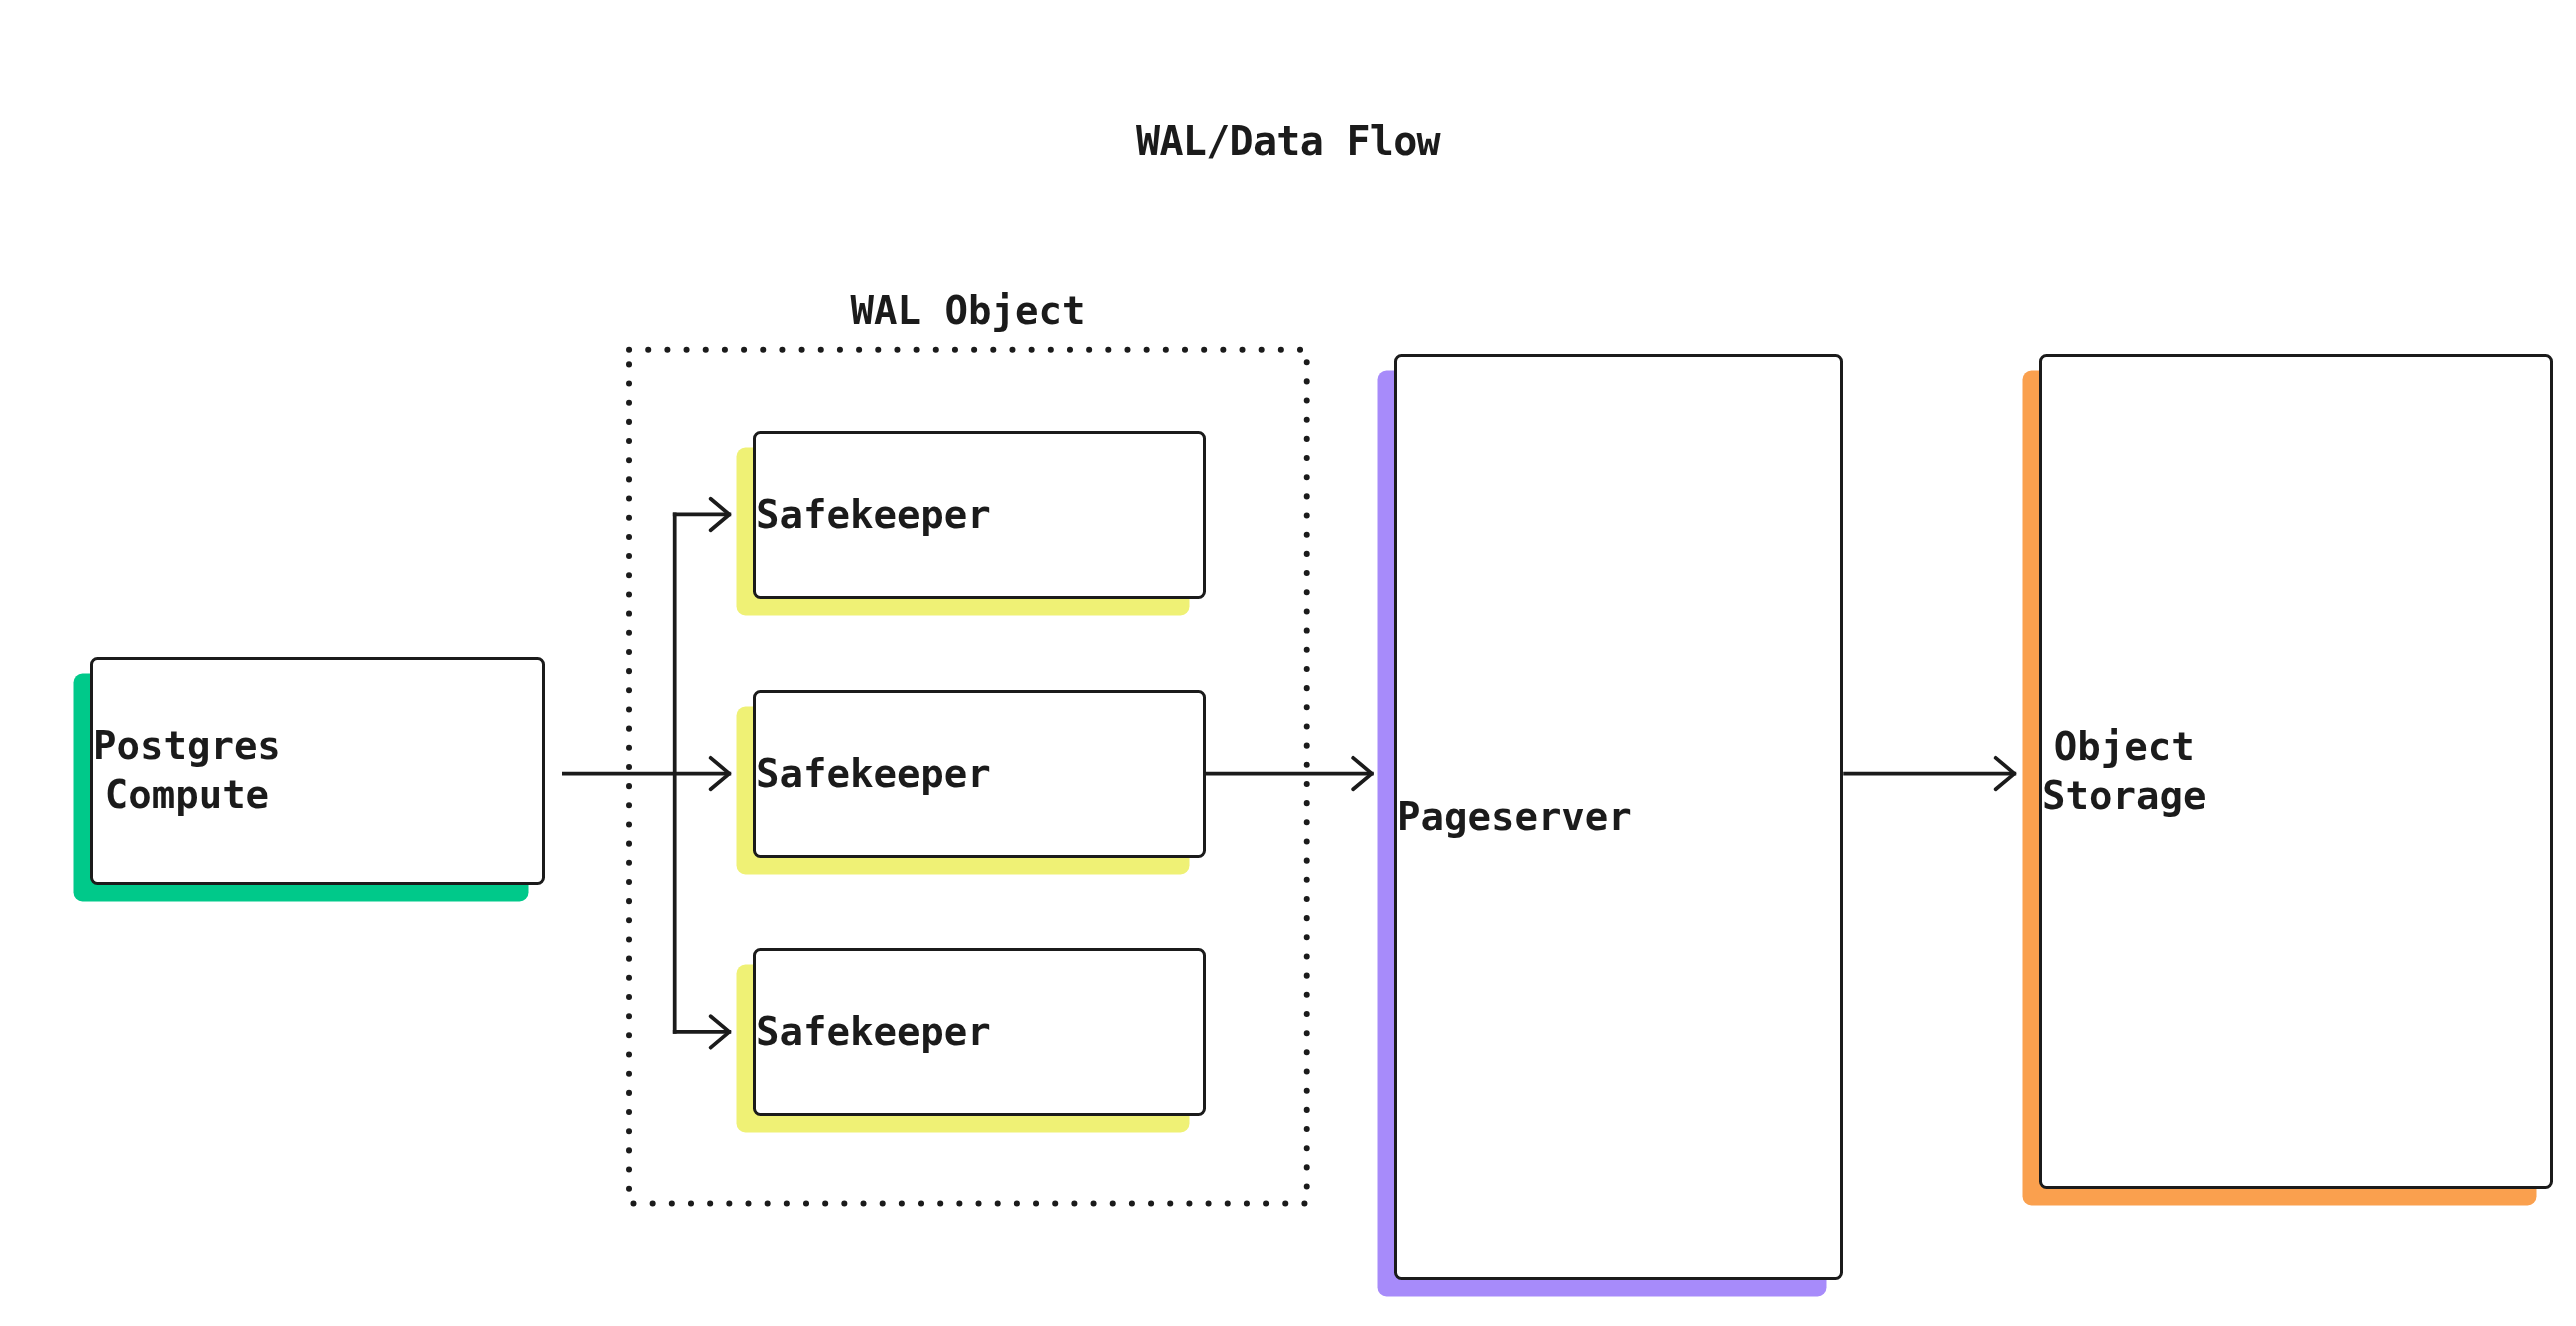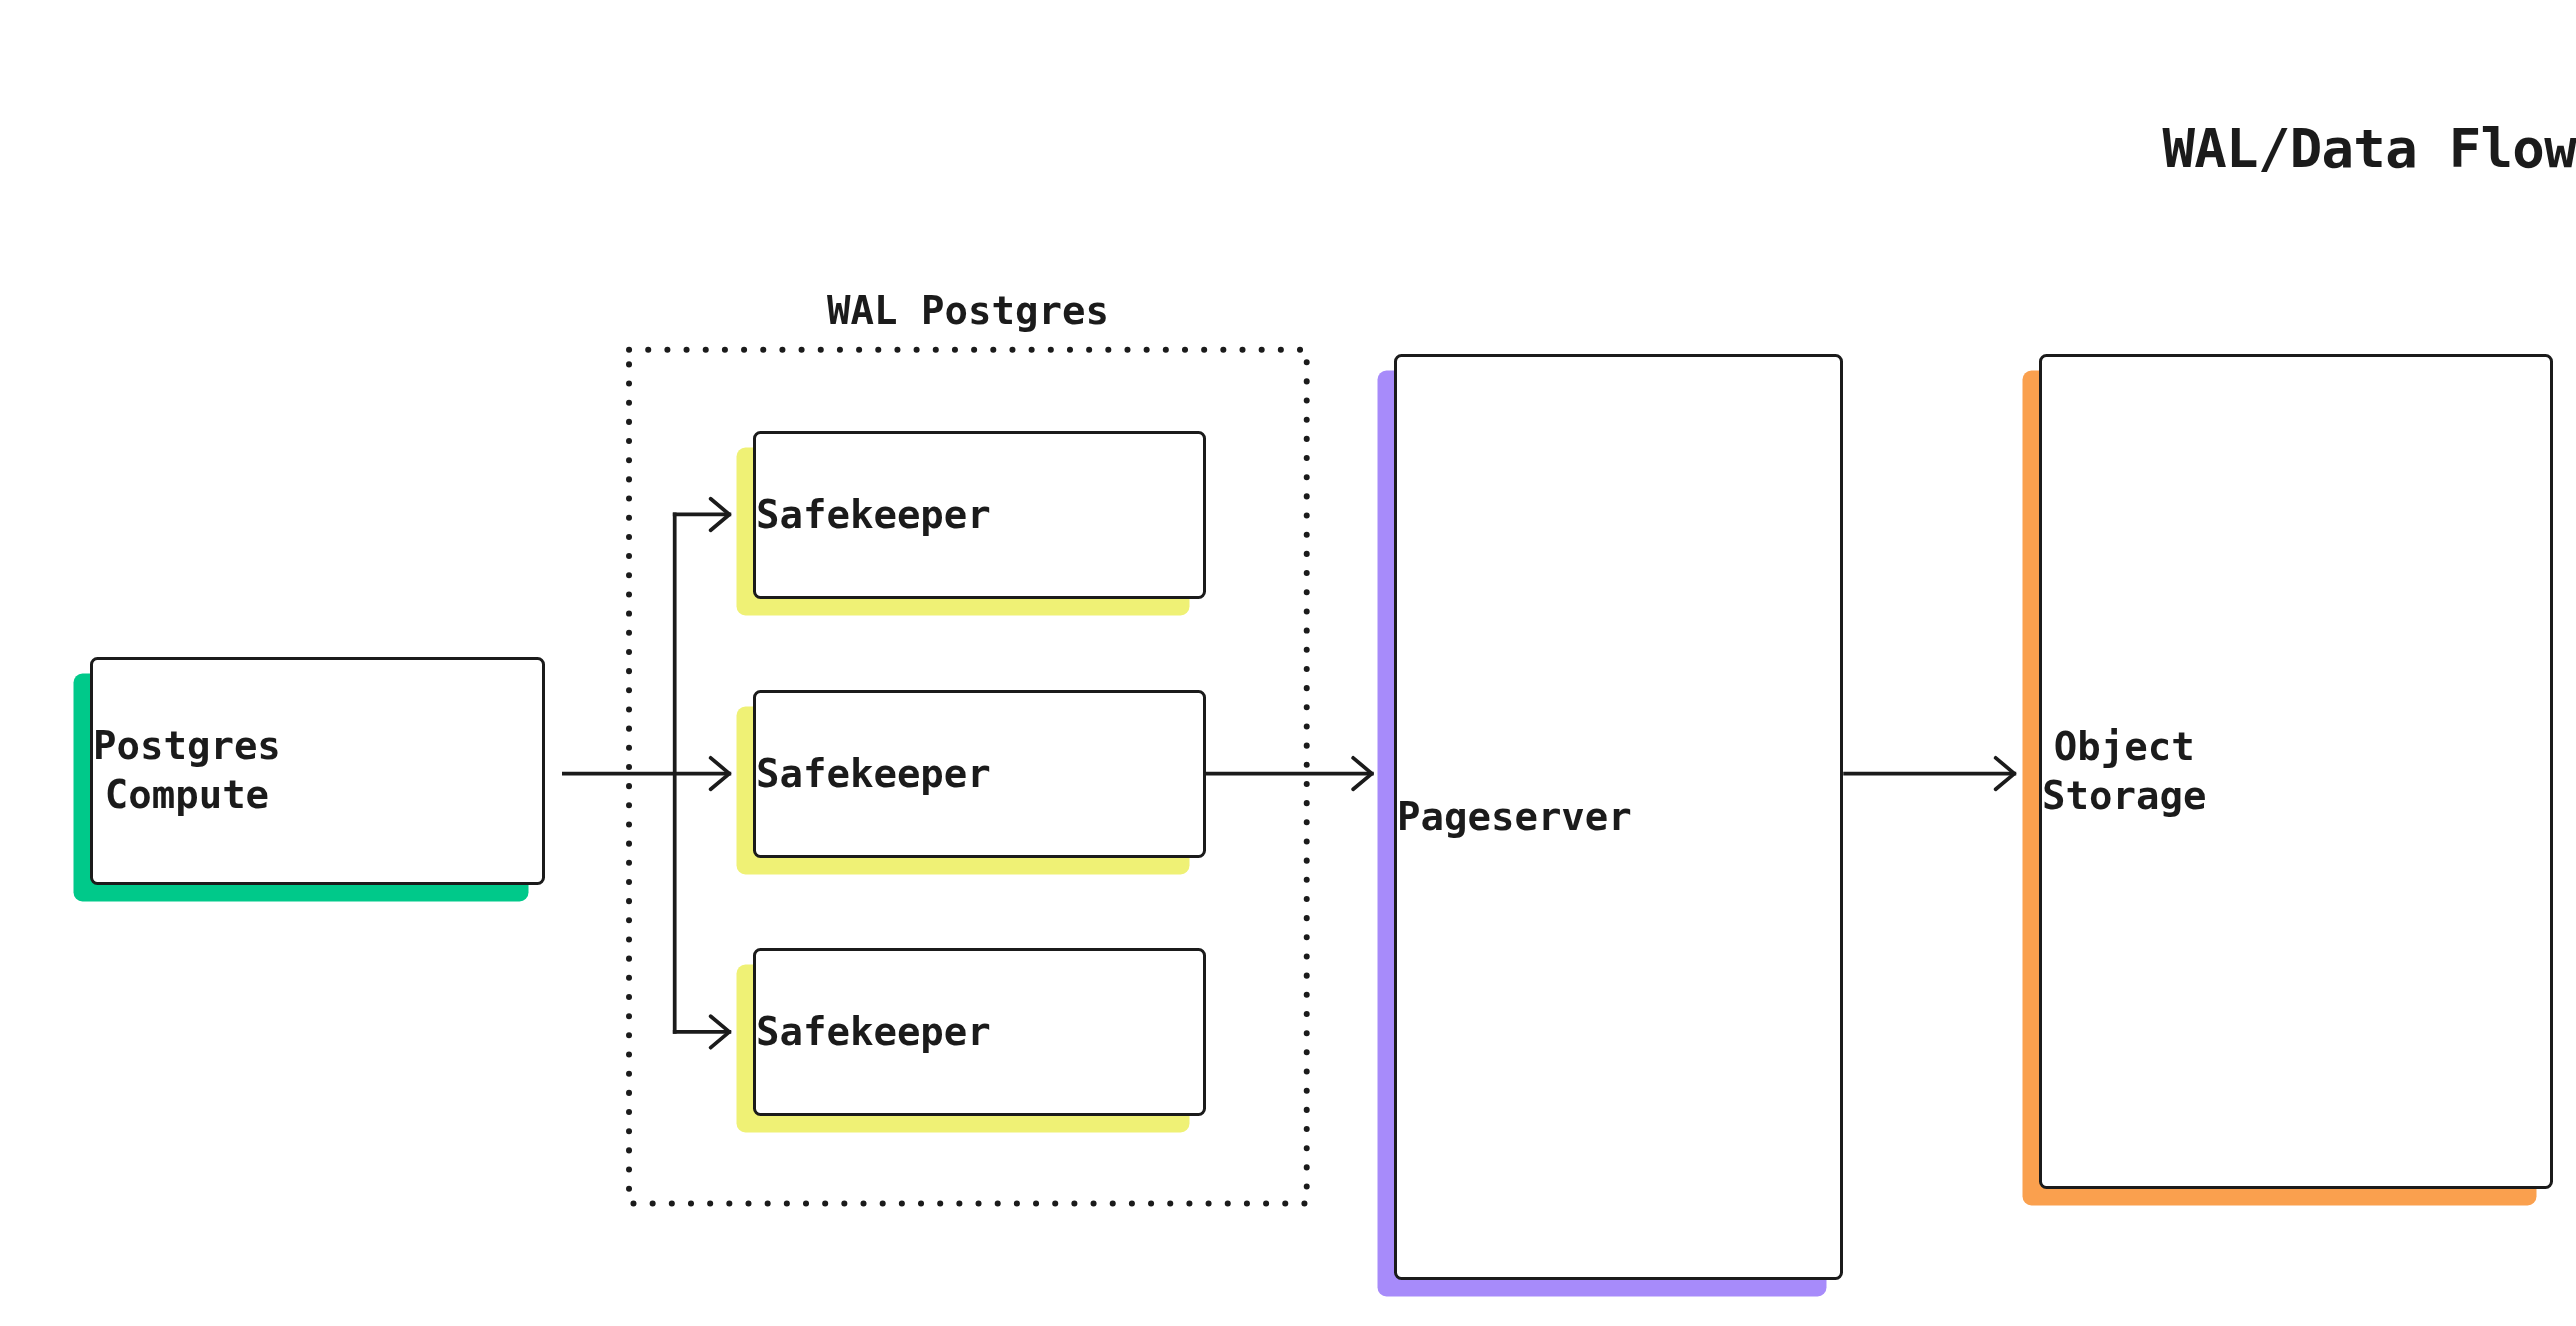--- a/index.html
+++ b/index.html
@@ -15,22 +15,22 @@
   body{
     width:2576px;height:1327px;
     font-family:"DejaVu Sans Mono","Liberation Mono",monospace;
     color:var(--ink);
     overflow:hidden;
   }
   .stage{position:relative;width:2576px;height:1327px;background:var(--paper)}
 
   .title{
     position:absolute;left:0;right:0;top:117px;
-    text-align:right;
-    font-weight:700;font-size:54px;line-height:1.2;
+    text-align:center;
+    font-weight:700;font-size:40px;line-height:1.2;
     letter-spacing:-0.7px;
     color:var(--ink);
   }
 
   .group-label{
     position:absolute;left:629px;top:288px;width:678px;
     text-align:center;
     font-weight:700;font-size:39px;line-height:1.2;
     color:var(--ink);
   }
@@ -70,21 +70,21 @@
   .node.pageserver     .shadow{background:var(--pageserver-shadow)}
   .node.object-storage .shadow{background:var(--object-storage-shadow)}
 </style>
 </head>
 <body>
 
 <div class="stage">
 
   <div class="title">WAL/Data Flow</div>
 
-  <div class="group-label">WAL Postgres</div>
+  <div class="group-label">WAL Object</div>
 
   <svg class="edges" width="2576" height="1327" viewBox="0 0 3440 1772" xmlns="http://www.w3.org/2000/svg">
     <defs>
       <marker id="arrowhead" markerUnits="userSpaceOnUse" markerWidth="48" markerHeight="52" refX="30" refY="26" orient="auto">
         <path class="chevron" d="M5,5 L30,26 L5,47"></path>
       </marker>
     </defs>
 
     <rect class="dotted" x="840" y="467" width="905" height="1140"></rect>
 

